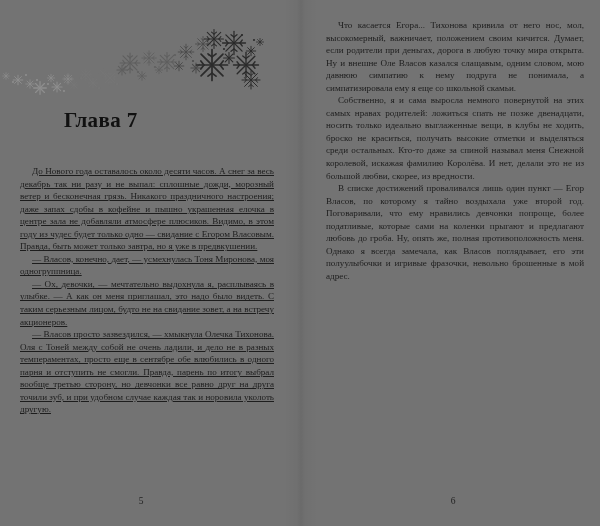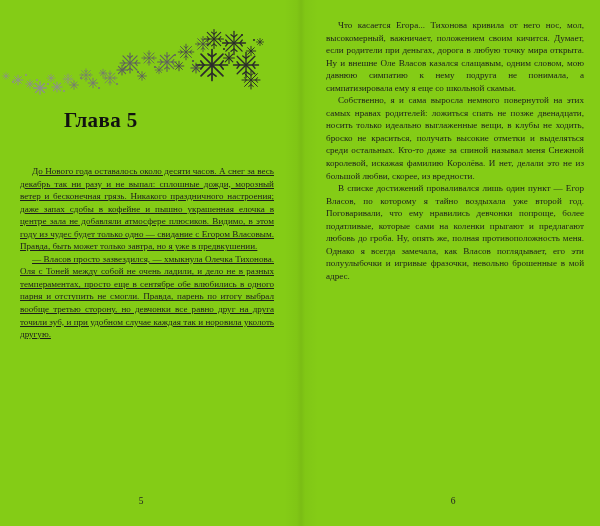--- a/index.html
+++ b/index.html
@@ -38,21 +38,21 @@
         rgba(0,0,0,0.000) 100%);
     pointer-events: none;
     z-index: 3;
   }
 
   .page {
     position: relative;
     width: 300px;
     height: 526px;
     box-sizing: border-box;
-    background: #84cc16;
+    background: #737373;
   }
 
   .page-left  { padding: 0 26px 0 20px; }
   .page-right { padding: 0 16px 0 26px; }
 
   
   .ornament {
     position: absolute;
     left: 2px;
     top: 18px;
@@ -195,24 +195,26 @@
           <use href="#dot" x="240" y="17"></use>
           <use href="#flake" x="244" y="47" transform="translate(244,47) scale(1.25) translate(-244,-47)"></use>
           <use href="#flake-s" x="249" y="33" transform="translate(249,33) scale(0.78) translate(-249,-33)"></use>
           <use href="#dot" x="252" y="22"></use>
           <use href="#flake" x="249" y="62" transform="translate(249,62) scale(0.9) translate(-249,-62)"></use>
           <use href="#flake-s" x="258" y="24" transform="translate(258,24) scale(0.6) translate(-258,-24)"></use>
         </g>
       </svg>
     </div>
 
-    <h1 class="chapter-title">Глава 5</h1>
+    <h1 class="chapter-title">Глава 7</h1>
 
     <div class="body-text left-body">
       <p>До Нового года оставалось около десяти часов. А снег за весь декабрь так ни разу и не выпал: сплошные дожди, морозный ветер и бесконечная грязь. Никакого праздничного настроения; даже запах сдобы в кофейне и пышно украшенная елочка в центре зала не добавляли атмосфере плюсиков. Видимо, в этом году из чудес будет только одно — свидание с Егором Власовым. Правда, быть может только завтра, но я уже в предвкушении.</p>
+      <p>— Власов, конечно, дает, — усмехнулась Тоня Миронова, моя одногруппница.</p>
+      <p>— Ох, девочки, — мечтательно выдохнула я, расплываясь в улыбке. — А как он меня приглашал, это надо было видеть. С таким серьезным лицом, будто не на свидание зовет, а на встречу акционеров.</p>
       <p>— Власов просто зазвездился, — хмыкнула Олечка Тихонова. Оля с Тоней между собой не очень ладили, и дело не в разных темпераментах, просто еще в сентябре обе влюбились в одного парня и отступить не смогли. Правда, парень по итогу выбрал вообще третью сторону, но девчонки все равно друг на друга точили зуб, и при удобном случае каждая так и норовила уколоть другую.</p>
     </div>
 
     <div class="folio folio-left">5</div>
   </div>
 
   <div class="page page-right">
 
     <div class="body-text right-body">
       <p>Что касается Егора... Тихонова кривила от него нос, мол, высокомерный, важничает, положением своим кичится. Думает, если родители при деньгах, дорога в любую точку мира открыта. Ну и внешне Оле Власов казался слащавым, одним словом, мою давнюю симпатию к нему подруга не понимала, а симпатизировала ему я еще со школьной скамьи.</p>

